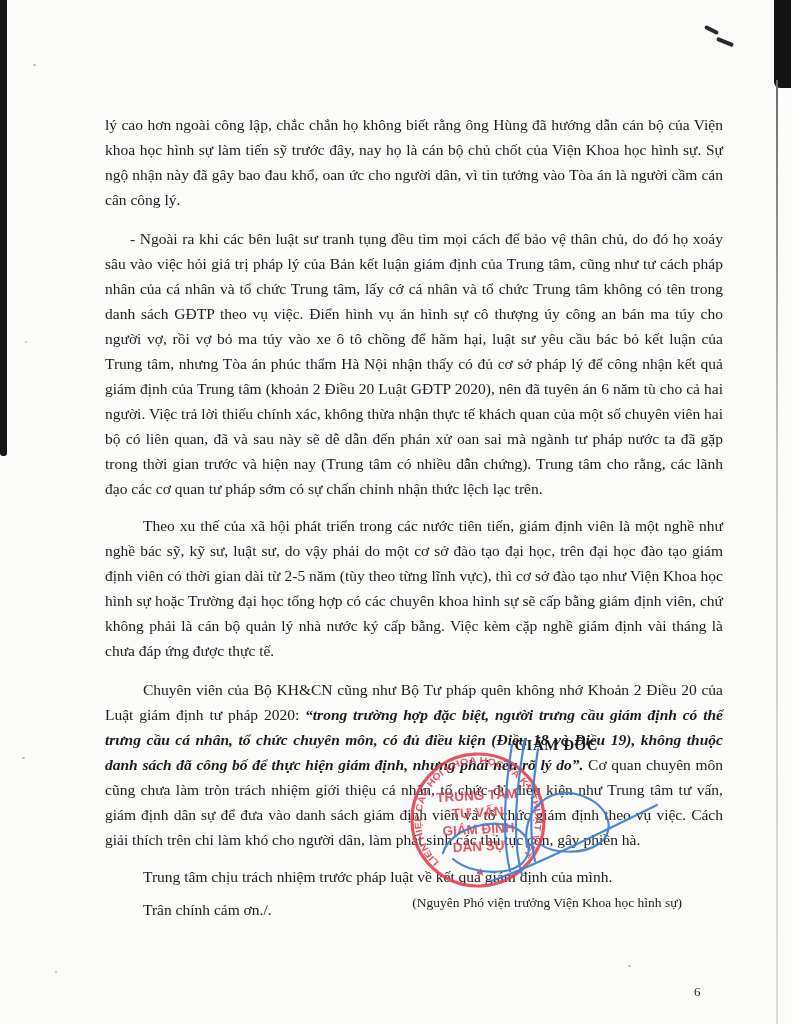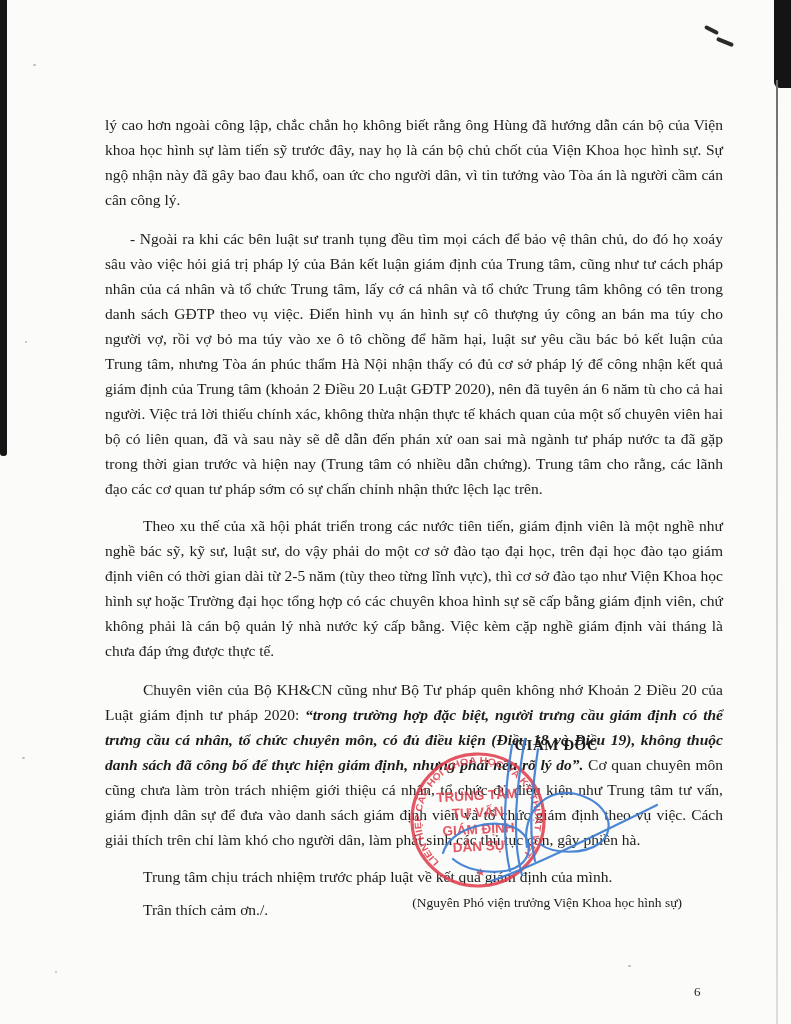--- a/index.html
+++ b/index.html
@@ -97,21 +97,21 @@
 <body>
 
 <div class="page">
 
   <div class="content">
     <p class="p1">lý cao hơn ngoài công lập, chắc chắn họ không biết rằng ông Hùng đã hướng dẫn cán bộ của Viện khoa học hình sự làm tiến sỹ trước đây, nay họ là cán bộ chủ chốt của Viện Khoa học hình sự. Sự ngộ nhận này đã gây bao đau khổ, oan ức cho người dân, vì tin tưởng vào Tòa án là người cầm cán cân công lý.</p>
     <p class="p2">- Ngoài ra khi các bên luật sư tranh tụng đều tìm mọi cách để bảo vệ thân chủ, do đó họ xoáy sâu vào việc hỏi giá trị pháp lý của Bản kết luận giám định của Trung tâm, cũng như tư cách pháp nhân của cá nhân và tổ chức Trung tâm, lấy cớ cá nhân và tổ chức Trung tâm không có tên trong danh sách GĐTP theo vụ việc. Điển hình vụ án hình sự cô thượng úy công an bán ma túy cho người vợ, rồi vợ bỏ ma túy vào xe ô tô chồng để hãm hại, luật sư yêu cầu bác bỏ kết luận của Trung tâm, nhưng Tòa án phúc thẩm Hà Nội nhận thấy có đủ cơ sở pháp lý để công nhận kết quả giám định của Trung tâm (khoản 2 Điều 20 Luật GĐTP 2020), nên đã tuyên án 6 năm tù cho cả hai người. Việc trả lời thiếu chính xác, không thừa nhận thực tế khách quan của một số chuyên viên hai bộ có liên quan, đã và sau này sẽ dễ dẫn đến phán xử oan sai mà ngành tư pháp nước ta đã gặp trong thời gian trước và hiện nay (Trung tâm có nhiều dẫn chứng). Trung tâm cho rằng, các lãnh đạo các cơ quan tư pháp sớm có sự chấn chỉnh nhận thức lệch lạc trên.</p>
     <p class="p3">Theo xu thế của xã hội phát triển trong các nước tiên tiến, giám định viên là một nghề như nghề bác sỹ, kỹ sư, luật sư, do vậy phải do một cơ sở đào tạo đại học, trên đại học đào tạo giám định viên có thời gian dài từ 2-5 năm (tùy theo từng lĩnh vực), thì cơ sở đào tạo như Viện Khoa học hình sự hoặc Trường đại học tổng hợp có các chuyên khoa hình sự sẽ cấp bằng giám định viên, chứ không phải là cán bộ quản lý nhà nước ký cấp bằng. Việc kèm cặp nghề giám định vài tháng là chưa đáp ứng được thực tế.</p>
     <p class="p4"><span>Chuyên viên của Bộ KH&amp;CN cũng như Bộ Tư pháp quên không nhớ Khoản 2 Điều 20 của Luật giám định tư pháp 2020: </span><span class="quote">“trong trường hợp đặc biệt, người trưng cầu giám định có thể trưng cầu cá nhân, tổ chức chuyên môn, có đủ điều kiện (Điều 18 và Điều 19), không thuộc danh sách đã công bố để thực hiện giám định, nhưng phải nêu rõ lý do”.</span><span> Cơ quan chuyên môn cũng chưa làm tròn trách nhiệm giới thiệu cá nhân, tổ chức đủ điều kiện như Trung tâm tư vấn, giám định dân sự để đưa vào danh sách giám định viên và tổ chức giám định theo vụ việc. Cách giải thích trên chỉ làm khó cho người dân, làm phát sinh các thủ tục con, gây phiền hà.</span></p>
     <p class="p5">Trung tâm chịu trách nhiệm trước pháp luật về kết quả giám định của mình.</p>
-    <p class="p7">Trân thích cảm ơn./.</p>
+    <p class="p7">Trân chính cảm ơn./.</p>
   </div>
 
 
   <div class="giam-doc">GIÁM ĐỐC</div>
 
   <svg class="stamp-sign" width="290" height="165" viewBox="0 0 290 165">
 
     <g id="stampGroup" opacity="0.88" transform="rotate(-3 83 87)">
       <circle cx="83" cy="87" r="66" fill="none" stroke-width="3.2" class="stamp-stroke" stroke="#e04050"></circle>
       <defs>

